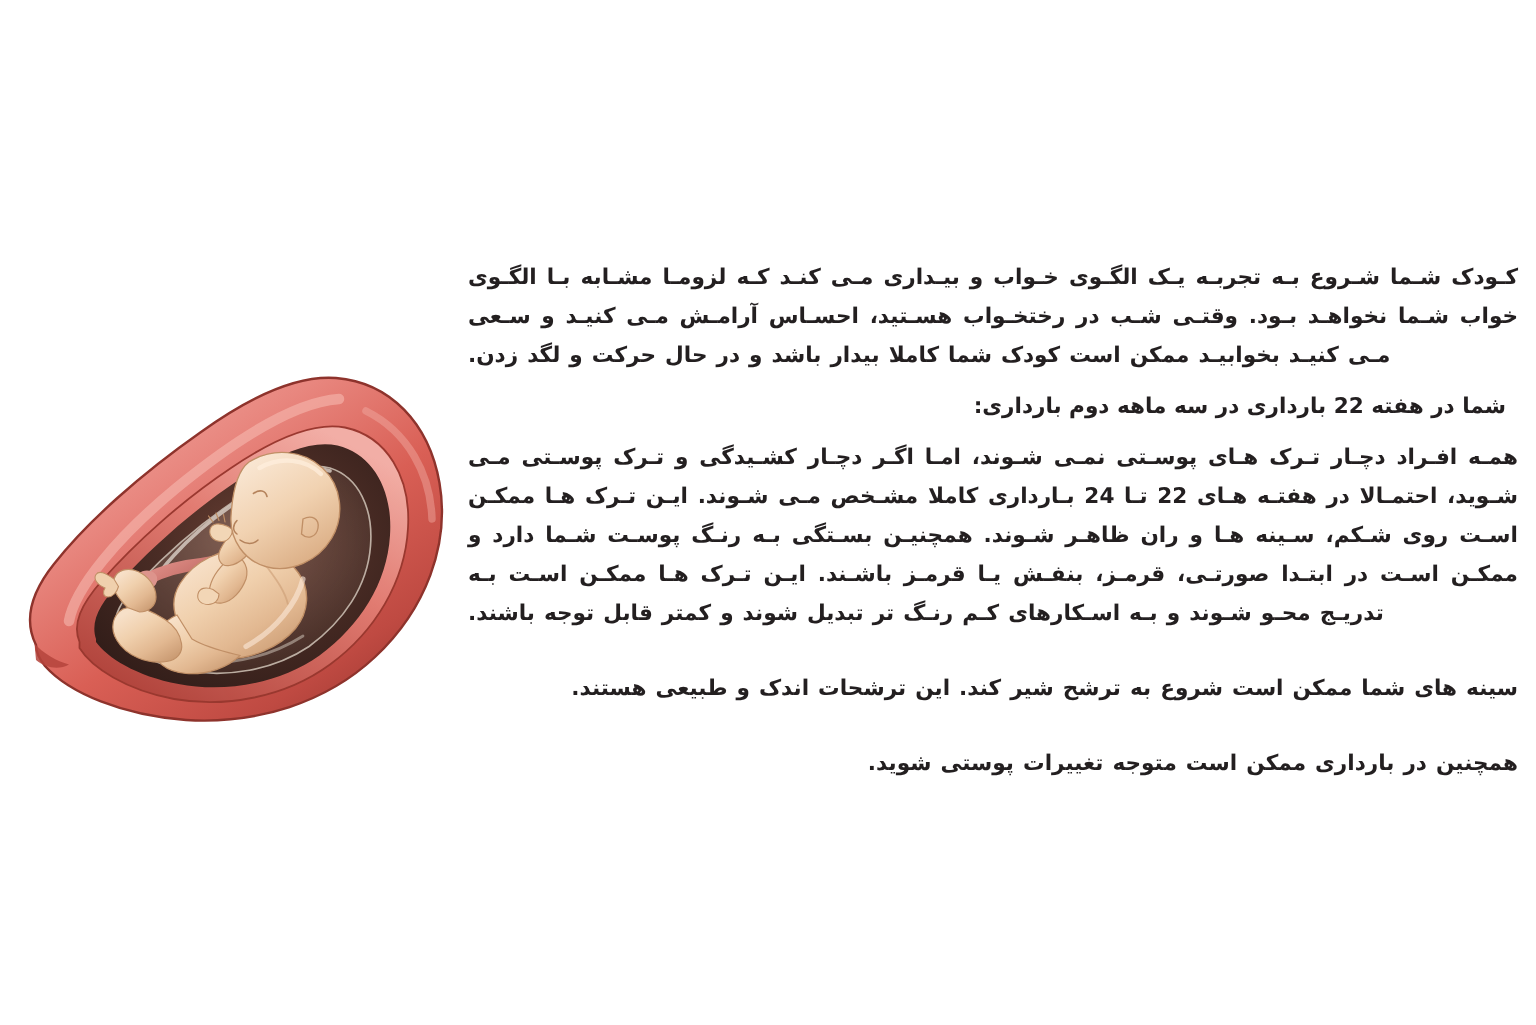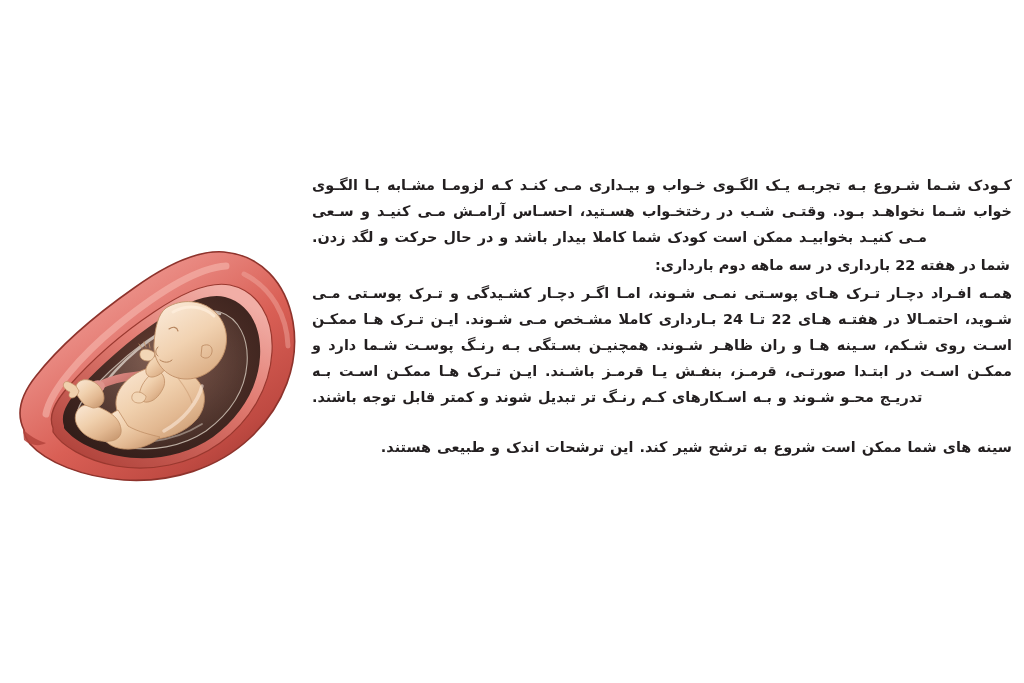--- a/index.html
+++ b/index.html
@@ -53,21 +53,21 @@
   .para-gap-lg { margin-top: 26px; }
   .para-gap-md { margin-top: 24px; }
   .para.single {
     text-align: left;
     text-align-last: right;
   }
   .heading-line {
     font-size: 14.4px;
     line-height: 26px;
     font-weight: 700;
-    margin: 2px;
+    margin: 8px;
     text-align: left;
     text-align-last: right;
   }
 </style>
 </head>
 <body>
 
 <div id="page">
 
   <div id="illustration">
@@ -244,16 +244,17 @@
   <div id="text-column">
 
     <p class="para">کـودک شـما شـروع بـه تجربـه یـک الگـوی خـواب و بیـداری مـی کنـد کـه لزومـا مشـابه بـا الگـوی خواب شـما نخواهـد بـود. وقتـی شـب در رختخـواب هسـتید، احسـاس آرامـش مـی کنیـد و سـعی مـی کنیـد بخوابیـد ممکن است کودک شما کاملا بیدار باشد و در حال حرکت و لگد زدن.</p>
 
     <p class="heading-line para-gap-lg">شما در هفته 22 بارداری در سه ماهه دوم بارداری:</p>
 
     <p class="para">همـه افـراد دچـار تـرک هـای پوسـتی نمـی شـوند، امـا اگـر دچـار کشـیدگی و تـرک پوسـتی مـی شـوید، احتمـالا در هفتـه هـای 22 تـا 24 بـارداری کاملا مشـخص مـی شـوند. ایـن تـرک هـا ممکـن اسـت روی شـکم، سـینه هـا و ران ظاهـر شـوند. همچنیـن بسـتگی بـه رنـگ پوسـت شـما دارد و ممکـن اسـت در ابتـدا صورتـی، قرمـز، بنفـش یـا قرمـز باشـند. ایـن تـرک هـا ممکـن اسـت بـه تدریـج محـو شـوند و بـه اسـکارهای کـم رنـگ تر تبدیل شوند و کمتر قابل توجه باشند.</p>
 
     <p class="para single para-gap-md">سینه های شما ممکن است شروع به ترشح شیر کند. این ترشحات اندک و طبیعی هستند.</p>
 
+    <p class="para single para-gap-md">همچنین در بارداری ممکن است متوجه تغییرات پوستی شوید.</p>
 
   </div>
 
 </div>
 
 </body></html>

